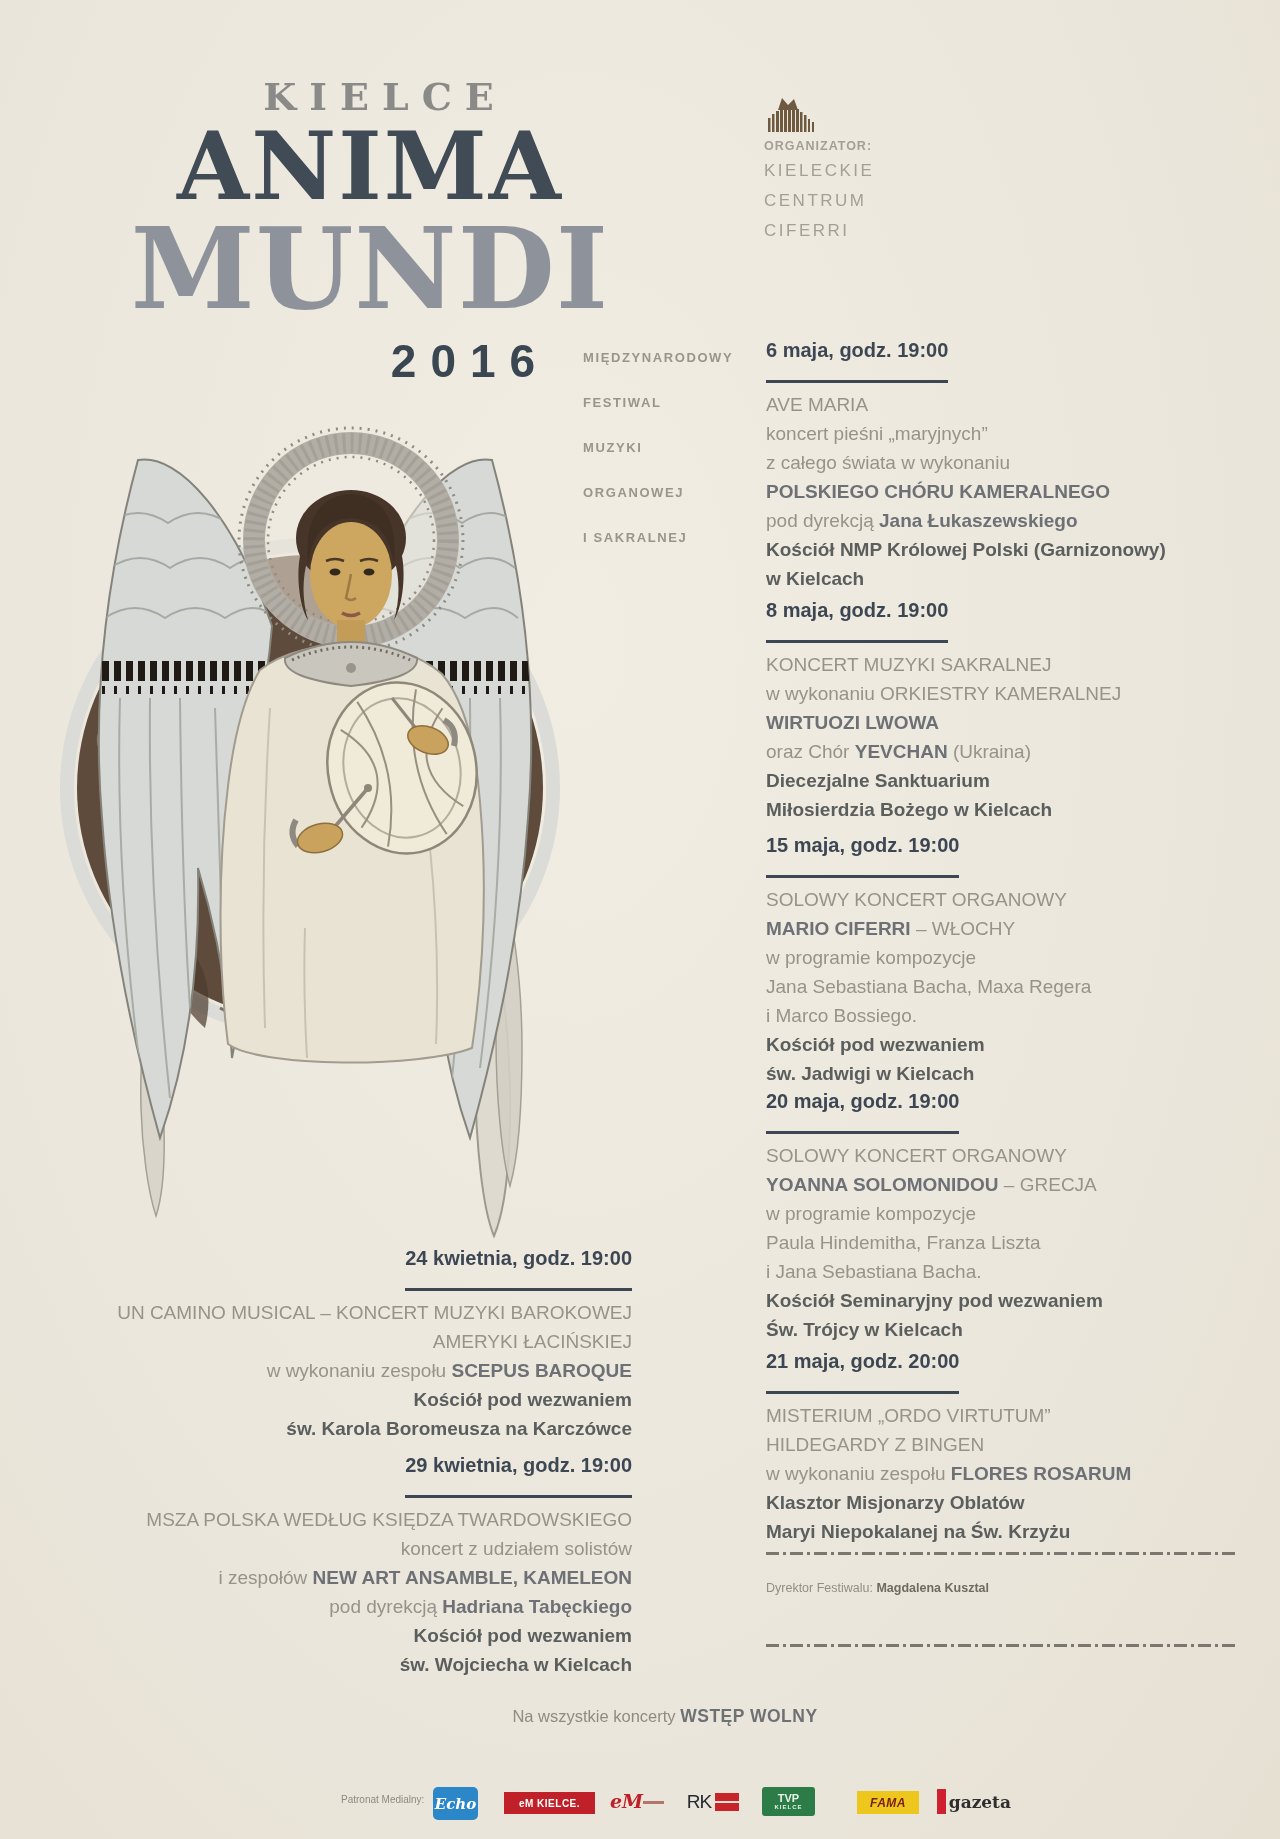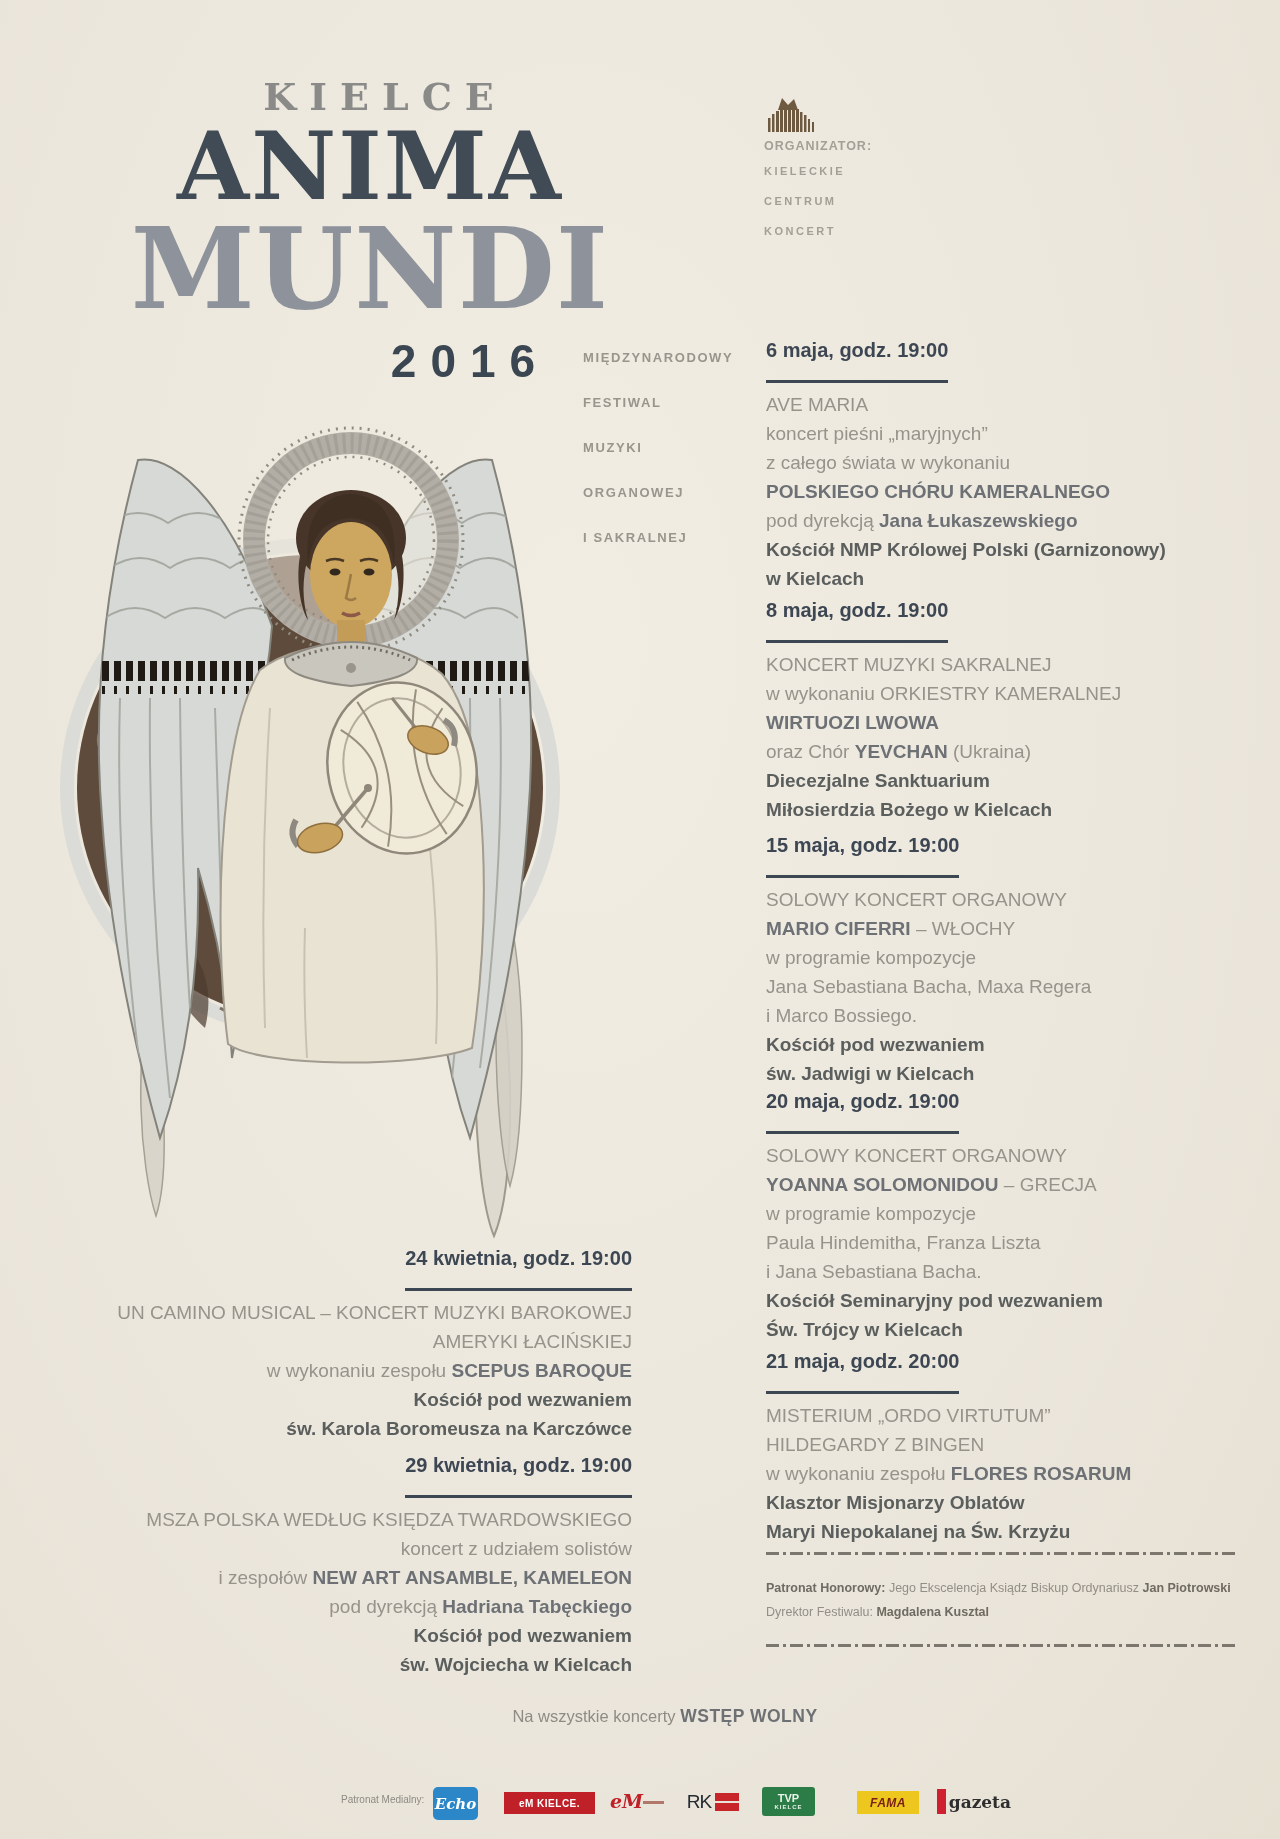--- a/index.html
+++ b/index.html
@@ -21,21 +21,21 @@
   .t-year{left:330px;top:338px;width:280px;text-align:center;
     font-weight:bold;font-size:46px;letter-spacing:14px;color:#3a4651;line-height:1;}
   
   .subtitle{left:583px;top:335px;width:170px;}
   .subtitle div{height:45px;line-height:45px;font-size:13px;font-weight:bold;
     letter-spacing:1.6px;color:#9a958c;}
   
   .org-logo{left:764px;top:96px;}
   .org-block{left:764px;top:136px;}
   .org-label{font-size:12.5px;font-weight:bold;letter-spacing:1px;color:#a49f96;line-height:20px;}
-  .org-line{font-size:11px;font-weight:bold;letter-spacing:2.5px;color:#a49f96;line-height:30px;}
+  .org-line{font-size:17px;font-weight:normal;letter-spacing:2.5px;color:#a49f96;line-height:30px;}
   
   #right-events{left:766px;top:0;width:470px;}
   #left-events{left:40px;top:0;width:592px;text-align:right;}
   .event{position:absolute;width:100%;}
   .re0{top:338px}.re1{top:598px}.re2{top:833px}.re3{top:1089px}.re4{top:1349px}
   .le0{top:1246px}.le1{top:1453px}
   .edate{display:inline-block;font-size:20px;font-weight:bold;color:#3d4753;
     border-bottom:3px solid #3d4753;padding-bottom:18px;margin-bottom:7px;line-height:24px;}
   .eline{line-height:29px;font-size:19px;white-space:nowrap;}
   .s-r{color:#97938b;}
@@ -110,21 +110,21 @@
         <rect x="44" y="23" width="2" height="13"></rect>
           <rect x="48" y="26" width="2" height="10"></rect>
       </g>
     </svg>
   </div>
   <div class="abs org-block">
     <div class="org-label">ORGANIZATOR:</div>
     <div id="org-lines">
         <div class="org-line">KIELECKIE</div>
         <div class="org-line">CENTRUM</div>
-        <div class="org-line">KONCERT</div>
+        <div class="org-line">CIFERRI</div>
       </div>
   </div>
 
   <div class="abs" style="left:20px;top:368px;">
     <svg width="580" height="895" viewBox="0 0 580 895">
       <defs>
         <clipPath id="wingclip">
           <path d="M252 258 C215 150 160 85 118 92 C86 210 72 330 82 450 C90 570 115 680 140 770 C168 690 180 600 178 500 C196 560 208 620 212 690 C230 600 232 500 224 410 C238 360 248 310 252 258 Z"></path>
           <path d="M338 258 C375 150 430 85 472 92 C504 210 518 330 508 450 C500 570 475 680 450 770 C422 690 410 600 412 500 C394 560 382 620 378 690 C360 600 358 500 366 410 C352 360 342 310 338 258 Z"></path>
         </clipPath>
@@ -234,21 +234,20 @@
   <div class="abs" id="right-events">
       <div class="event re0"><div class="edate">6 maja, godz. 19:00</div><div class="eline"><span class="s-r">AVE MARIA</span></div><div class="eline"><span class="s-r">koncert pieśni „maryjnych”</span></div><div class="eline"><span class="s-r">z całego świata w wykonaniu</span></div><div class="eline"><span class="s-b">POLSKIEGO CHÓRU KAMERALNEGO</span></div><div class="eline"><span class="s-r">pod dyrekcją </span><span class="s-b">Jana Łukaszewskiego</span></div><div class="eline"><span class="s-v">Kościół NMP Królowej Polski (Garnizonowy)</span></div><div class="eline"><span class="s-v">w Kielcach</span></div></div>
       <div class="event re1"><div class="edate">8 maja, godz. 19:00</div><div class="eline"><span class="s-r">KONCERT MUZYKI SAKRALNEJ</span></div><div class="eline"><span class="s-r">w wykonaniu ORKIESTRY KAMERALNEJ</span></div><div class="eline"><span class="s-b">WIRTUOZI LWOWA</span></div><div class="eline"><span class="s-r">oraz Chór </span><span class="s-b">YEVCHAN</span><span class="s-r"> (Ukraina)</span></div><div class="eline"><span class="s-v">Diecezjalne Sanktuarium</span></div><div class="eline"><span class="s-v">Miłosierdzia Bożego w Kielcach</span></div></div>
       <div class="event re2"><div class="edate">15 maja, godz. 19:00</div><div class="eline"><span class="s-r">SOLOWY KONCERT ORGANOWY</span></div><div class="eline"><span class="s-b">MARIO CIFERRI</span><span class="s-r"> – WŁOCHY</span></div><div class="eline"><span class="s-r">w programie kompozycje</span></div><div class="eline"><span class="s-r">Jana Sebastiana Bacha, Maxa Regera</span></div><div class="eline"><span class="s-r">i Marco Bossiego.</span></div><div class="eline"><span class="s-v">Kościół pod wezwaniem</span></div><div class="eline"><span class="s-v">św. Jadwigi w Kielcach</span></div></div>
       <div class="event re3"><div class="edate">20 maja, godz. 19:00</div><div class="eline"><span class="s-r">SOLOWY KONCERT ORGANOWY</span></div><div class="eline"><span class="s-b">YOANNA SOLOMONIDOU</span><span class="s-r"> – GRECJA</span></div><div class="eline"><span class="s-r">w programie kompozycje</span></div><div class="eline"><span class="s-r">Paula Hindemitha, Franza Liszta</span></div><div class="eline"><span class="s-r">i Jana Sebastiana Bacha.</span></div><div class="eline"><span class="s-v">Kościół Seminaryjny pod wezwaniem</span></div><div class="eline"><span class="s-v">Św. Trójcy w Kielcach</span></div></div>
       <div class="event re4"><div class="edate">21 maja, godz. 20:00</div><div class="eline"><span class="s-r">MISTERIUM „ORDO VIRTUTUM”</span></div><div class="eline"><span class="s-r">HILDEGARDY Z BINGEN</span></div><div class="eline"><span class="s-r">w wykonaniu zespołu </span><span class="s-b">FLORES ROSARUM</span></div><div class="eline"><span class="s-v">Klasztor Misjonarzy Oblatów</span></div><div class="eline"><span class="s-v">Maryi Niepokalanej na Św. Krzyżu</span></div></div>
     </div>
 
   <div class="abs dash dash1"></div>
   <div class="abs" id="patronat">
-      <div class="p-line"><span class="s-b">Patronat Honorowy: </span><span class="s-r">Jego Ekscelencja Ksiądz Biskup Ordynariusz </span><span class="s-b">Jan Piotrowski</span></div>
       <div class="p-line"><span class="s-r">Dyrektor Festiwalu: </span><span class="s-b">Magdalena Kusztal</span></div>
     </div>
   <div class="abs dash dash2"></div>
 
   <div class="abs free">
     <span>Na wszystkie koncerty </span><b>WSTĘP WOLNY</b>
   </div>
 
   <div class="abs sp-label">Patronat Medialny:</div>
   <div class="abs logo logo-echo">

